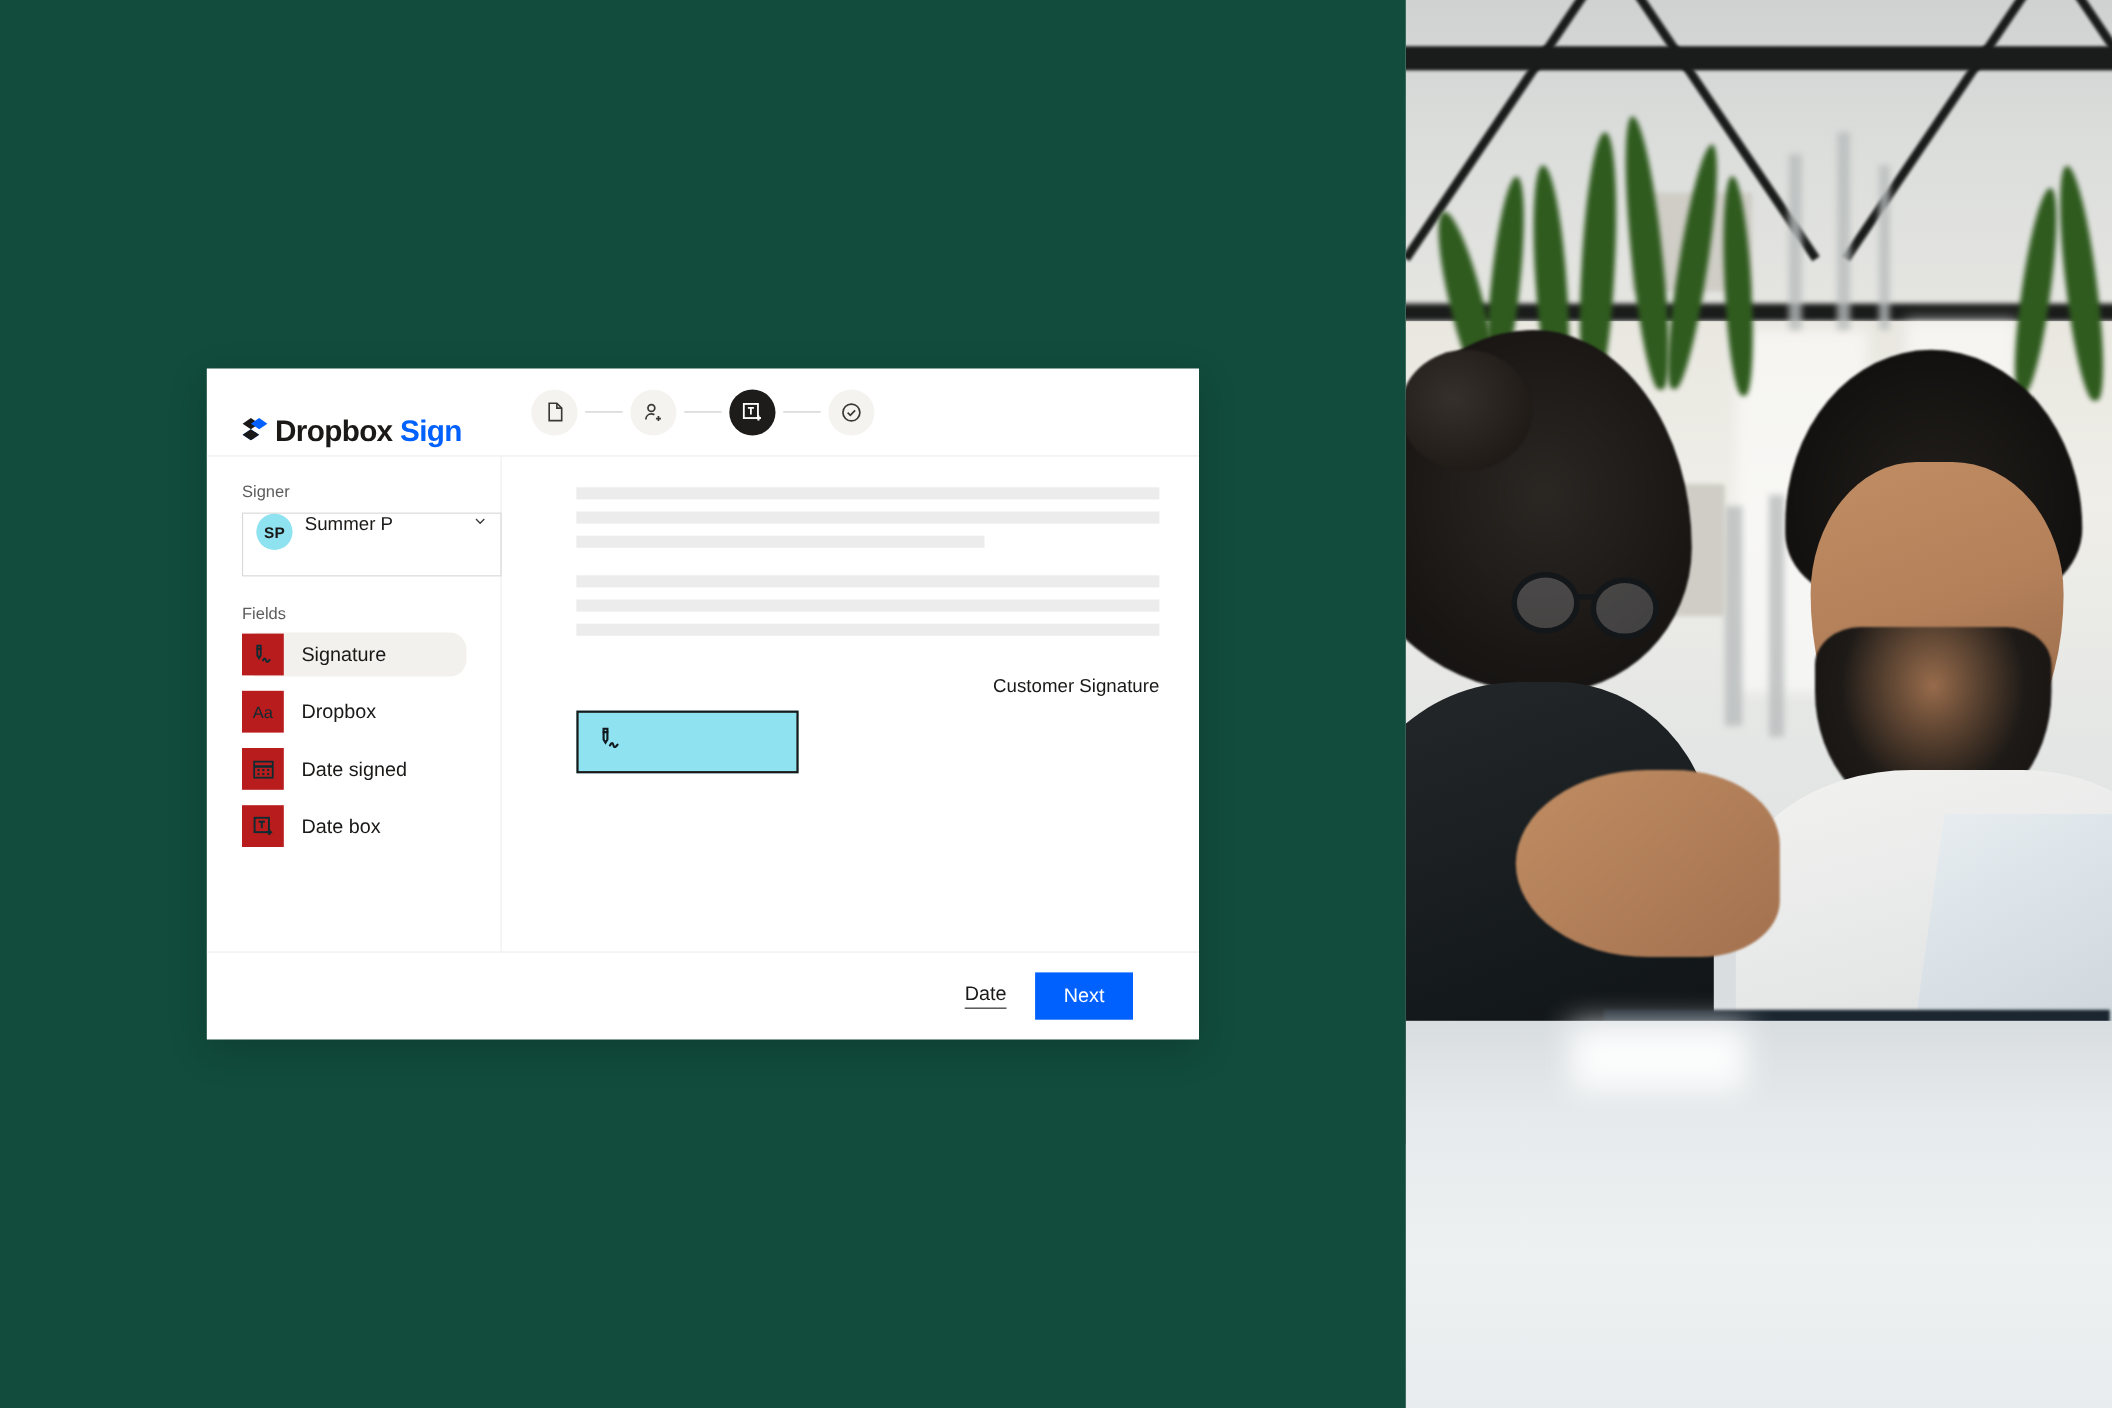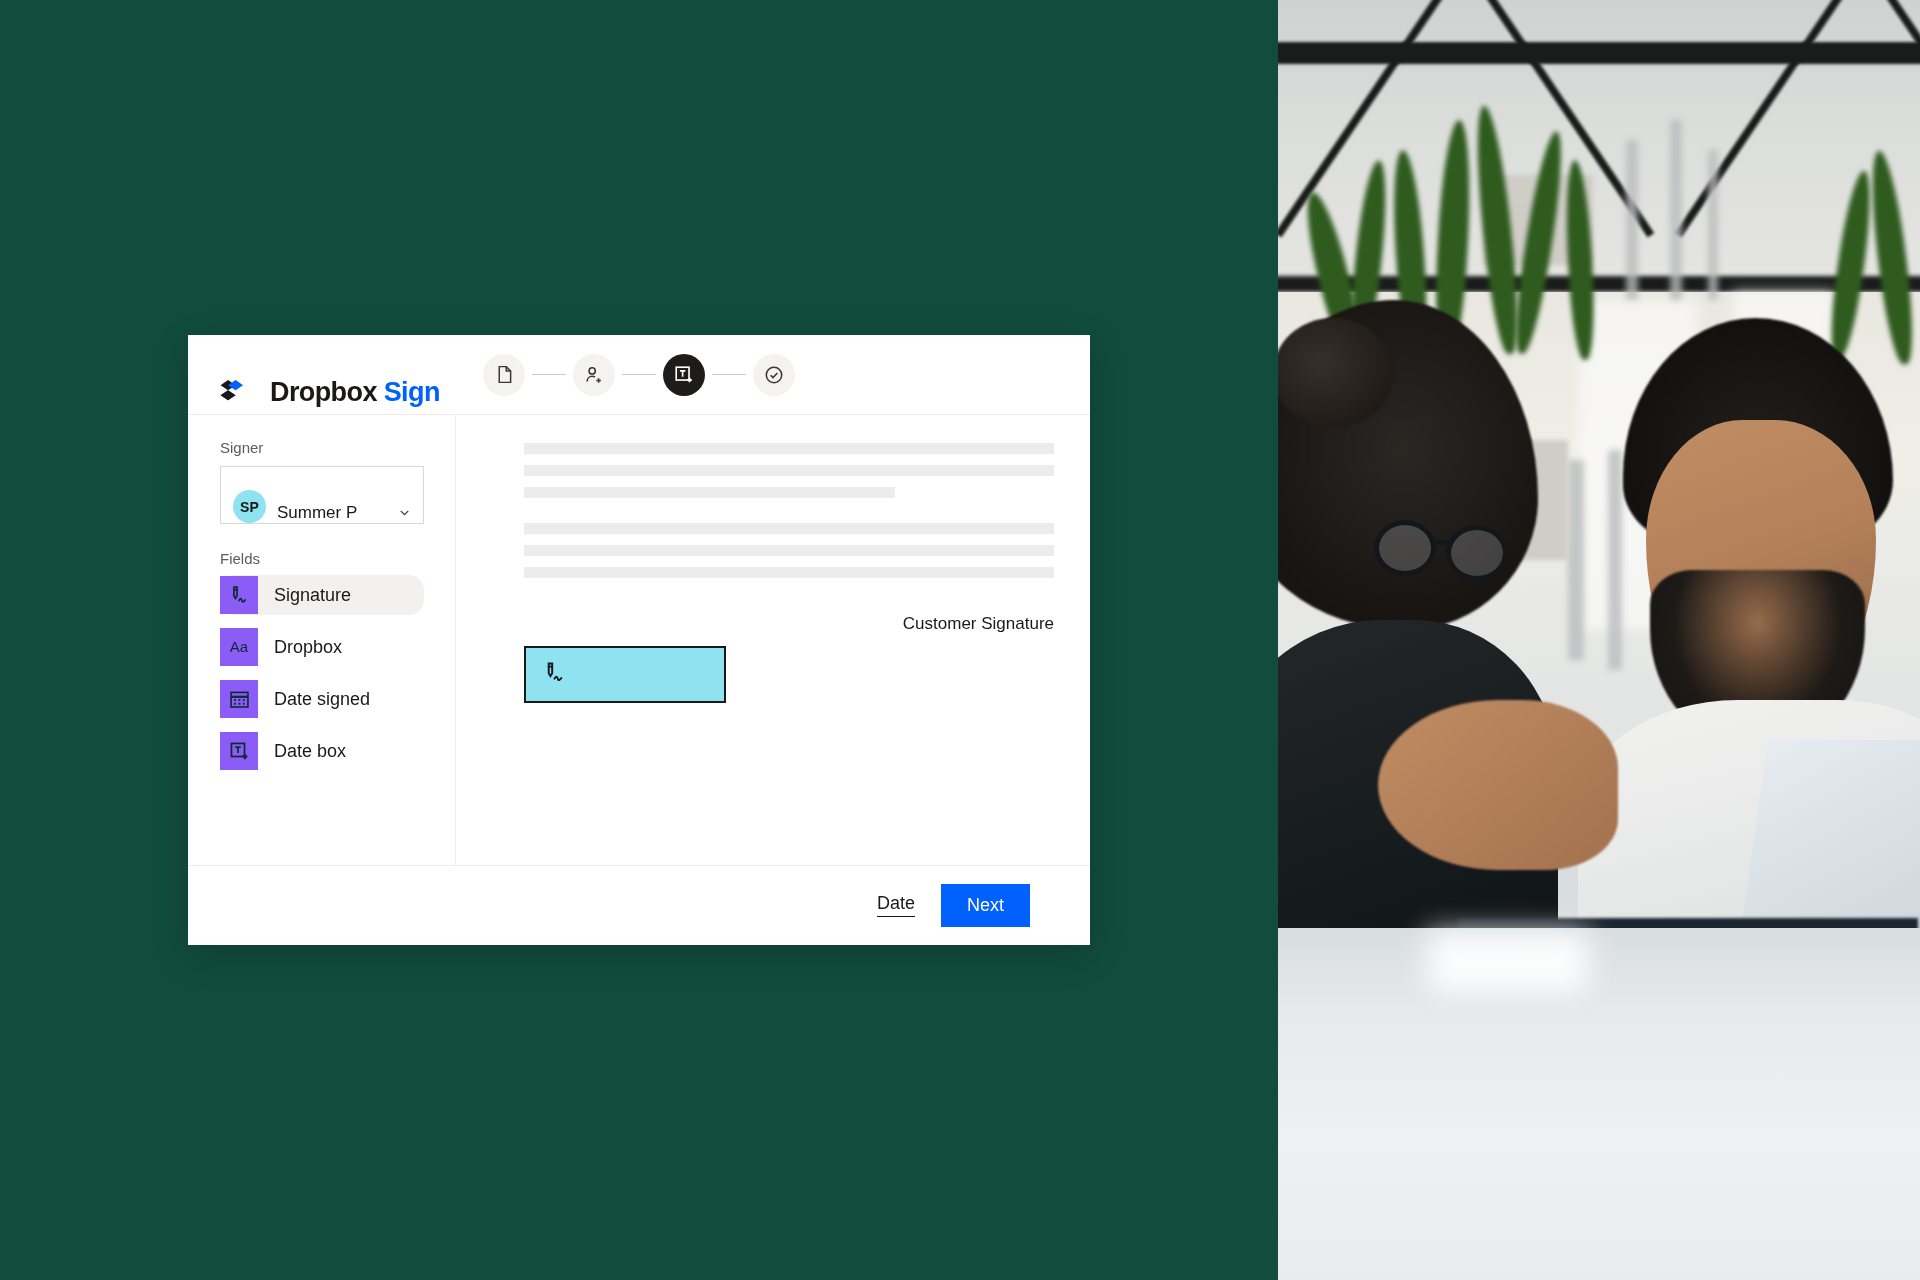--- a/index.html
+++ b/index.html
@@ -162,21 +162,21 @@
 
   
   .card-header {
     position: relative;
     height: 80px;
     border-bottom: 1px solid #ececec;
     display: flex;
     align-items: center;
   }
   .logo-wrap {
-    display: flex; align-items: center; gap: 20px;
+    display: flex; align-items: center; gap: 0;
     margin-left: 32px;
     margin-top: 36px;
   }
   .logo-mark { width: 30px; height: 30px; display:block; }
   .logo-text {
     font-size: 27px; font-weight: 700; letter-spacing: -0.6px;
     color: #1a1918;
   }
   .logo-text .sign { color: #0061ff; font-weight: 600; }
 
@@ -201,23 +201,23 @@
 
   .sidebar {
     width: 268px;
     border-right: 1px solid #ededed;
     padding: 24px 0 0 32px;
   }
   .side-label {
     font-size: 15px; color: #5c5c5c; margin-bottom: 10px;
   }
   .signer-box {
-    width: 204px; height: 58px;
+    width: 236px; height: 58px;
     border: 1px solid #d8d8d8;
-    display: flex; align-items: flex-end;
+    display: flex; align-items: flex-start;
     padding: 0 12px;
     gap: 11px;
     margin-bottom: 26px;
   }
   .avatar {
     width: 33px; height: 33px; border-radius: 50%;
     background: #8fe2ef;
     display: flex; align-items: center; justify-content: center;
     font-size: 14px; font-weight: 700; color: #1a1918;
     letter-spacing: .2px;
@@ -228,21 +228,21 @@
 
   .fields-label { font-size: 15px; color: #5c5c5c; margin-bottom: 8px; }
   .field-item {
     display: flex; align-items: center; gap: 16px;
     width: 204px; height: 40px;
     margin-bottom: 12px;
     padding-left: 0;
   }
   .field-item.selected { background: #f3f1ee; border-radius: 15px; }
   .field-ico {
-    width: 38px; height: 38px; background: #8b5cf6;
+    width: 38px; height: 38px; background: #b91c1c;
     display: flex; align-items: center; justify-content: center;
     flex: 0 0 auto;
   }
   .field-label { font-size: 18px; color: #1a1918; }
 
   
   .doc {
     flex: 1;
     padding: 28px 36px 0 68px;
     position: relative;

